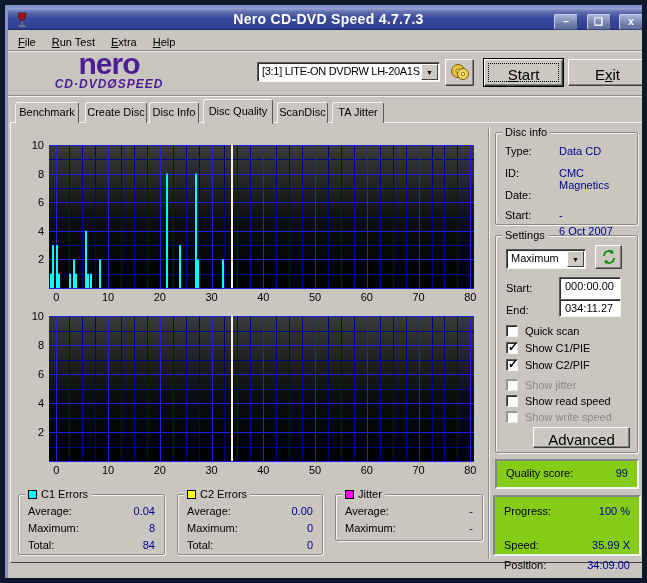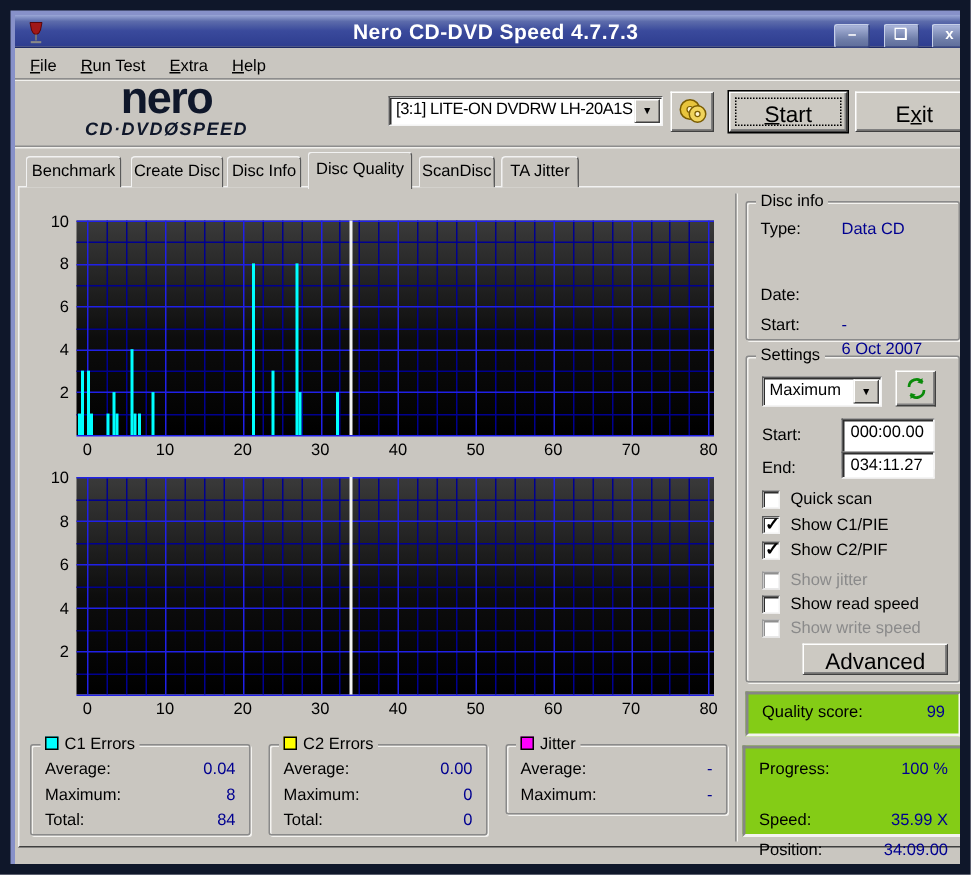--- a/index.html
+++ b/index.html
@@ -1,36 +1,36 @@
 <!DOCTYPE html>
 <html><head>
 <meta charset="utf-8">
 <style>
   html,body{margin:0;padding:0;background:#555;}
   *{box-sizing:border-box;font-family:"Liberation Sans",sans-serif;}
-  .win{position:relative;width:647px;height:583px;background:#8791c9;border:7px solid #0f172a;overflow:hidden;}
+  .win{position:relative;width:647px;height:583px;background:#8791c9;border:5px solid #0f172a;overflow:hidden;}
   .inner{position:absolute;left:3px;top:3px;width:641px;height:575px;background:#c9c6c0;}
   
   .titlebar{position:absolute;left:3px;top:3px;width:641px;height:22px;
     background:linear-gradient(180deg,#9aa7d6 0%,#5d6cab 20%,#3a4a9c 50%,#2e3d8f 100%);
     border-bottom:1px solid #1e2a66;}
   .title{position:absolute;left:0;right:0;top:3px;text-align:center;color:#fff;font-size:14px;font-weight:bold;letter-spacing:.3px;}
   .appicon{position:absolute;left:7px;top:4px;width:14px;height:16px;}
   .winbtns{position:absolute;right:6px;top:3px;}
   .wbtn{display:inline-block;width:24px;height:16px;margin-left:4px;text-align:center;
     background:linear-gradient(180deg,#aab5da,#6f7ea9 65%,#5f6e9b);
     border:1px solid #38467e;border-top-color:#c6cfe8;border-left-color:#c6cfe8;border-radius:2px;
     color:#fff;font-size:10px;font-weight:bold;line-height:14px;}
   
   .menubar{position:absolute;left:3px;top:25px;width:641px;height:20px;display:flex;align-items:flex-end;padding-left:2px;}
   .menuitem{padding:2px 8px;font-size:11px;color:#000;}
   .menuitem .u{text-decoration:underline;}
   .etch{position:absolute;height:0;border-top:1px solid #8d8d8d;box-shadow:0 1px 0 #f2f1ee;}
   
-  .logo{position:absolute;left:14px;top:46px;width:180px;text-align:center;color:#0f172a;}
+  .logo{position:absolute;left:14px;top:46px;width:180px;text-align:center;color:#4c1d95;}
   .logo .l1{font-size:30px;font-weight:bold;letter-spacing:-1px;line-height:26px;}
   .logo .l2{font-size:12px;font-weight:bold;font-style:italic;letter-spacing:1px;}
   .combo{position:absolute;left:252px;top:57px;width:183px;height:20px;background:#fff;
     border:1px solid #5a5a5a;border-bottom-color:#f4f4f4;border-right-color:#f4f4f4;box-shadow:inset 1px 1px 0 #2e2e2e;}
   .combo .txt{position:absolute;left:4px;top:2px;font-size:11px;letter-spacing:-.3px;white-space:nowrap;overflow:hidden;width:158px;}
   .combo .dd{position:absolute;right:1px;top:1px;width:17px;height:16px;background:#ccc9c2;
     border:1px solid #404040;border-top-color:#fff;border-left-color:#fff;text-align:center;font-size:7px;line-height:15px;color:#000;}
   .btn3d{position:absolute;background:#ccc9c2;border:1px solid #404040;border-top-color:#fff;border-left-color:#fff;
     box-shadow:inset -1px -1px 0 #808080;color:#000;font-size:15px;text-align:center;}
   .btn3d .u{text-decoration:underline;}
@@ -281,20 +281,24 @@
       <text x="31" y="43" text-anchor="end" font-size="11" fill="#000" font-family="Liberation Sans, sans-serif">8</text>
       <text x="31" y="14" text-anchor="end" font-size="11" fill="#000" font-family="Liberation Sans, sans-serif">10</text>
     </svg>
 
   <div class="gbox" style="left:490px;top:127px;width:143px;height:93px;">
     <span class="gtitle">Disc info</span>
     <div class="row" style="top:12px;">
         <span class="lbl">Type:</span>
         <span class="val" style="right:auto;left:54px;">Data CD</span>
       </div>
+    <div class="row" style="top:34px;">
+        <span class="lbl">ID:</span>
+        <span class="val" style="right:auto;left:54px;">CMC Magnetics</span>
+      </div>
     <div class="row" style="top:56px;">
         <span class="lbl">Date:</span>
         <span class="val" style="right:auto;left:54px;margin-top:36px;">6 Oct 2007</span>
       </div>
     <div class="row" style="top:76px;">
         <span class="lbl">Start:</span>
         <span class="val" style="right:auto;left:54px;">-</span>
       </div>
   </div>
 

